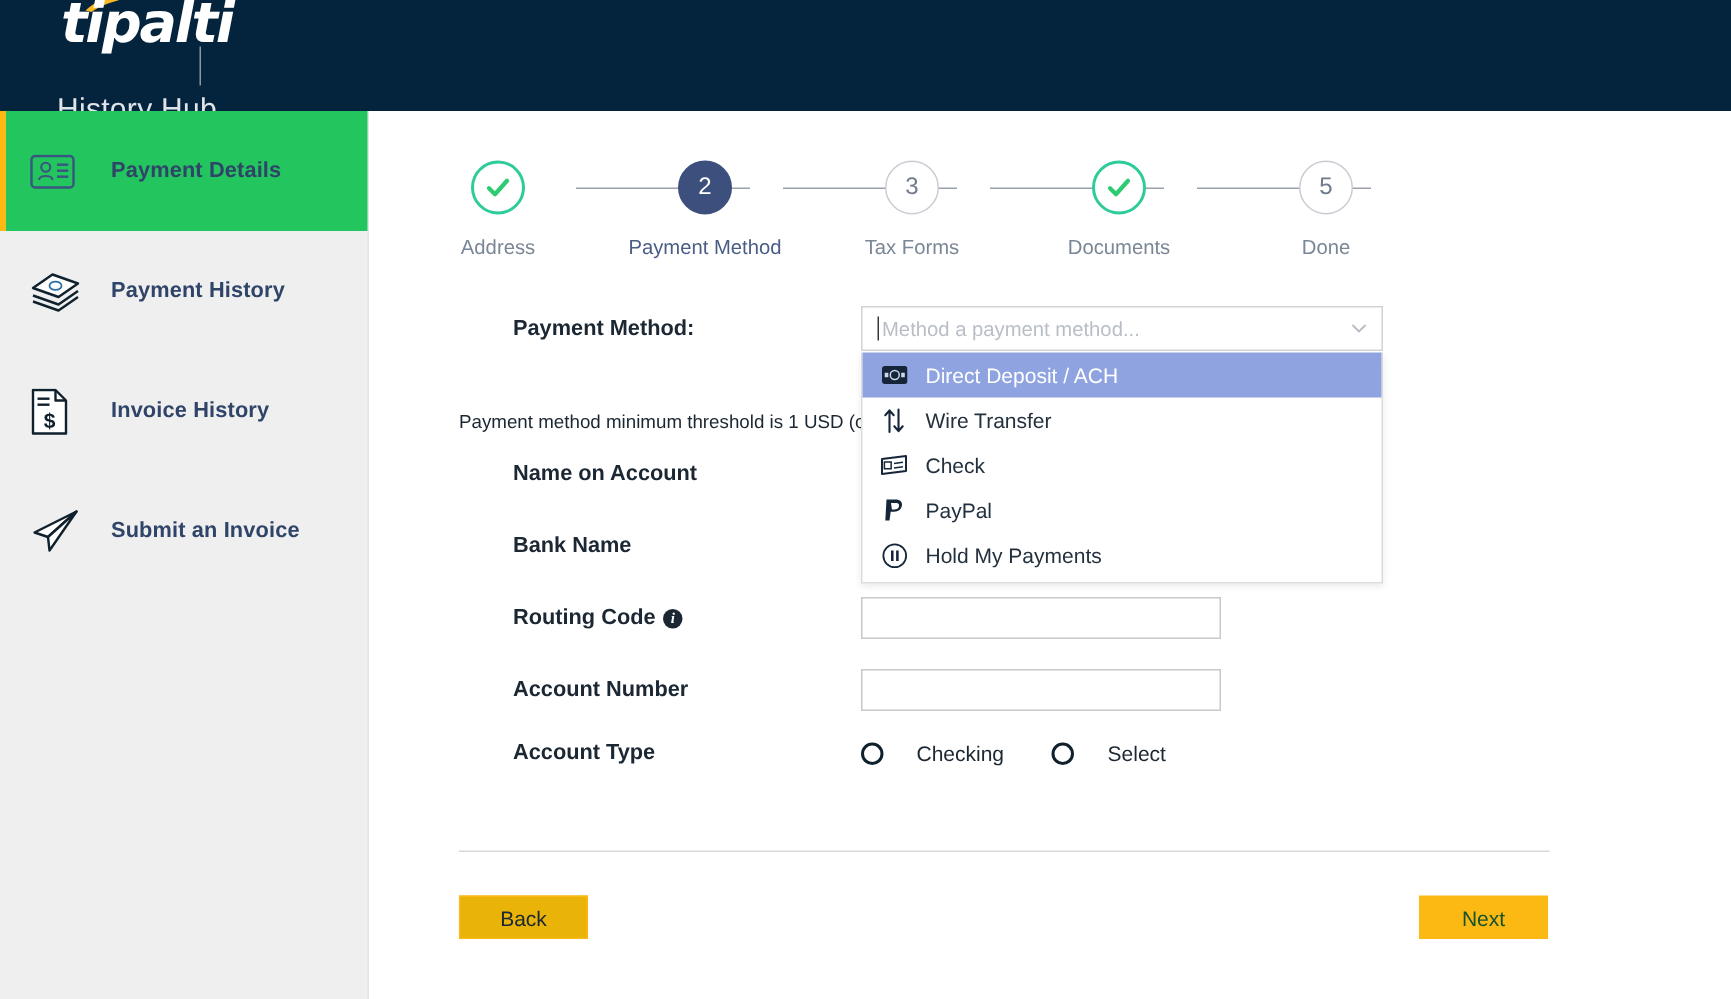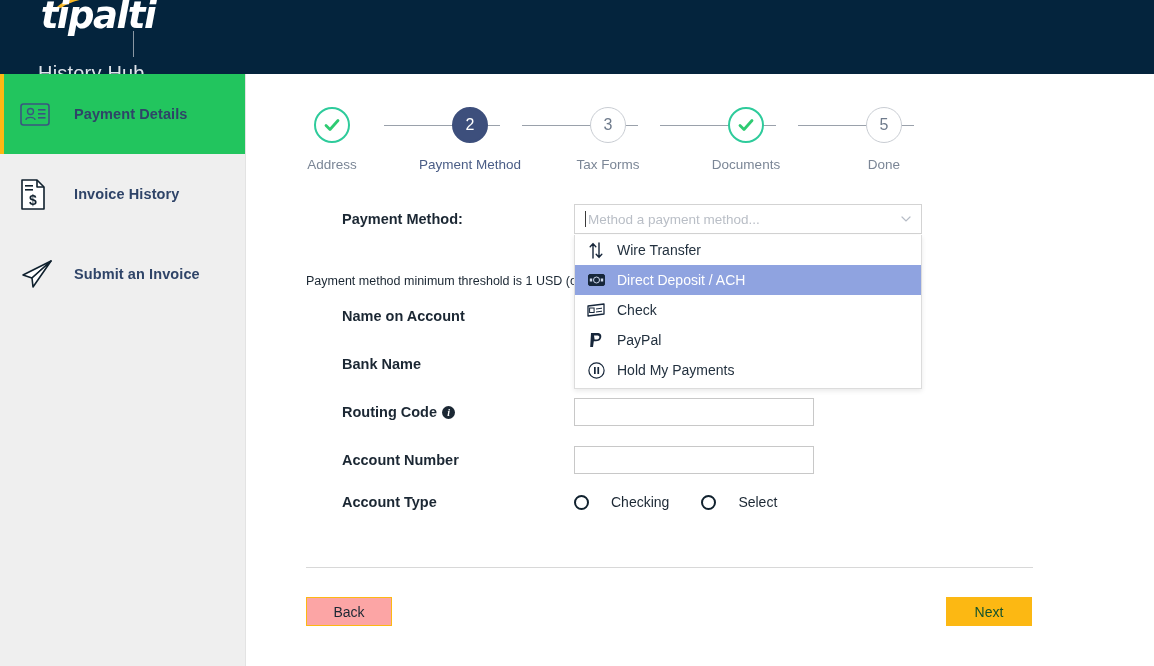--- a/index.html
+++ b/index.html
@@ -167,21 +167,21 @@
   .radio-gap { width: 32px; }
 
   
   .divider {
     position: absolute; left: 60px; top: 493px;
     width: 727px; height: 1px; background: #d8d8d8;
   }
   .btn-back {
     position: absolute; left: 60px; top: 523px;
     width: 86px; height: 29px;
-    border: 1px solid #fcb813; background: #fca5a5;
+    border: 1px solid #fcb813; background: #eab308;
     font-size: 14px; color: #1b2733; cursor: pointer;
     font-family: "Liberation Sans", sans-serif;
   }
   .btn-next {
     position: absolute; left: 700px; top: 523px;
     width: 86px; height: 29px;
     border: none; background: #fcb813;
     font-size: 14px; color: #14532d; cursor: pointer;
     font-family: "Liberation Sans", sans-serif;
   }
@@ -213,20 +213,31 @@
           <circle cx="10.5" cy="8.5" r="3" fill="none" stroke="#3b5580" stroke-width="1.4"></circle>
           <path d="M6 17 C6 13.5, 15 13.5, 15 17" fill="none" stroke="#3b5580" stroke-width="1.4"></path>
           <rect x="18" y="6" width="7.5" height="1.6" fill="#3b5580"></rect>
           <rect x="18" y="10" width="7.5" height="1.6" fill="#3b5580"></rect>
           <rect x="18" y="14" width="7.5" height="1.6" fill="#3b5580"></rect>
         </svg>
       </span>
       <span class="side-label">Payment Details</span>
     </div>
 
+    <div class="side-item">
+      <span class="side-icon">
+        <svg width="34" height="28" viewBox="0 0 34 28">
+          <path d="M2 12 L15 3 L32 9 L19 18 Z" fill="#ffffff" stroke="#10212e" stroke-width="1.6" stroke-linejoin="round"></path>
+          <ellipse cx="17" cy="10.5" rx="4" ry="2.8" fill="none" stroke="#2f6fa8" stroke-width="1.2"></ellipse>
+          <path d="M2 17 L19 23 L32 14" fill="none" stroke="#10212e" stroke-width="1.6" stroke-linejoin="round"></path>
+          <path d="M2 21 L19 27 L32 18" fill="none" stroke="#10212e" stroke-width="1.6" stroke-linejoin="round"></path>
+        </svg>
+      </span>
+      <span class="side-label">Payment History</span>
+    </div>
 
     <div class="side-item">
       <span class="side-icon">
         <svg width="26" height="31" viewBox="0 0 26 31">
           <path d="M2 1 H17 L24 8 V30 H2 Z" fill="#ffffff" stroke="#10212e" stroke-width="1.6" stroke-linejoin="round"></path>
           <path d="M17 1 V8 H24" fill="none" stroke="#10212e" stroke-width="1.6" stroke-linejoin="round"></path>
           <rect x="5" y="6" width="8" height="1.6" fill="#10212e"></rect>
           <rect x="5" y="10" width="8" height="1.6" fill="#10212e"></rect>
           <text x="13" y="26" font-size="14" font-weight="bold" fill="#10212e" text-anchor="middle" font-family="Liberation Sans, sans-serif">$</text>
         </svg>
@@ -298,44 +309,44 @@
           <div class="select-box">
             <span class="caret-bar"></span>
             <span class="select-placeholder">Method a payment method...</span>
             <svg class="chev" viewBox="0 0 10 6">
               <path d="M1 1 L5 5 L9 1" fill="none" stroke="#b6bcc6" stroke-width="1.2" stroke-linecap="round"></path>
             </svg>
           </div>
 
           <div class="dropdown">
 
-            <div class="opt">
-              <span class="opt-icon">
-                <svg width="14" height="17" viewBox="0 0 14 17">
-                  <path d="M4 16 L4 2 M1.2 4.8 L4 1.6 L6.8 4.8" fill="none" stroke="#16263a" stroke-width="1.4" stroke-linecap="round" stroke-linejoin="round"></path>
-                  <path d="M10 1 L10 15 M7.2 12.2 L10 15.4 L12.8 12.2" fill="none" stroke="#16263a" stroke-width="1.4" stroke-linecap="round" stroke-linejoin="round"></path>
-                </svg>
-              </span>
-              <span>Wire Transfer</span>
-            </div>
-
             <div class="opt sel">
               <span class="opt-icon">
                 <svg width="17" height="12" viewBox="0 0 17 12">
                   <rect x="0.5" y="0.5" width="16" height="11" rx="1.5" fill="#16263a" stroke="#16263a"></rect>
                   <circle cx="8.5" cy="6" r="3" fill="none" stroke="#cdd6ea" stroke-width="1"></circle>
                   <rect x="1.8" y="4.5" width="2.4" height="3" fill="#cdd6ea"></rect>
                   <rect x="12.8" y="4.5" width="2.4" height="3" fill="#cdd6ea"></rect>
                 </svg>
               </span>
               <span>Direct Deposit / ACH</span>
             </div>
 
             <div class="opt">
               <span class="opt-icon">
+                <svg width="14" height="17" viewBox="0 0 14 17">
+                  <path d="M4 16 L4 2 M1.2 4.8 L4 1.6 L6.8 4.8" fill="none" stroke="#16263a" stroke-width="1.4" stroke-linecap="round" stroke-linejoin="round"></path>
+                  <path d="M10 1 L10 15 M7.2 12.2 L10 15.4 L12.8 12.2" fill="none" stroke="#16263a" stroke-width="1.4" stroke-linecap="round" stroke-linejoin="round"></path>
+                </svg>
+              </span>
+              <span>Wire Transfer</span>
+            </div>
+
+            <div class="opt">
+              <span class="opt-icon">
                 <svg width="18" height="14" viewBox="0 0 18 14">
                   <path d="M1 3 L17 1 L17 11 L1 13 Z" fill="#ffffff" stroke="#16263a" stroke-width="1.3" stroke-linejoin="round"></path>
                   <rect x="2.6" y="5" width="4.5" height="4.5" fill="none" stroke="#16263a" stroke-width="1"></rect>
                   <path d="M9 6 L15 5.2 M9 9 L15 8.2" stroke="#16263a" stroke-width="1"></path>
                 </svg>
               </span>
               <span>Check</span>
             </div>
 
             <div class="opt">

